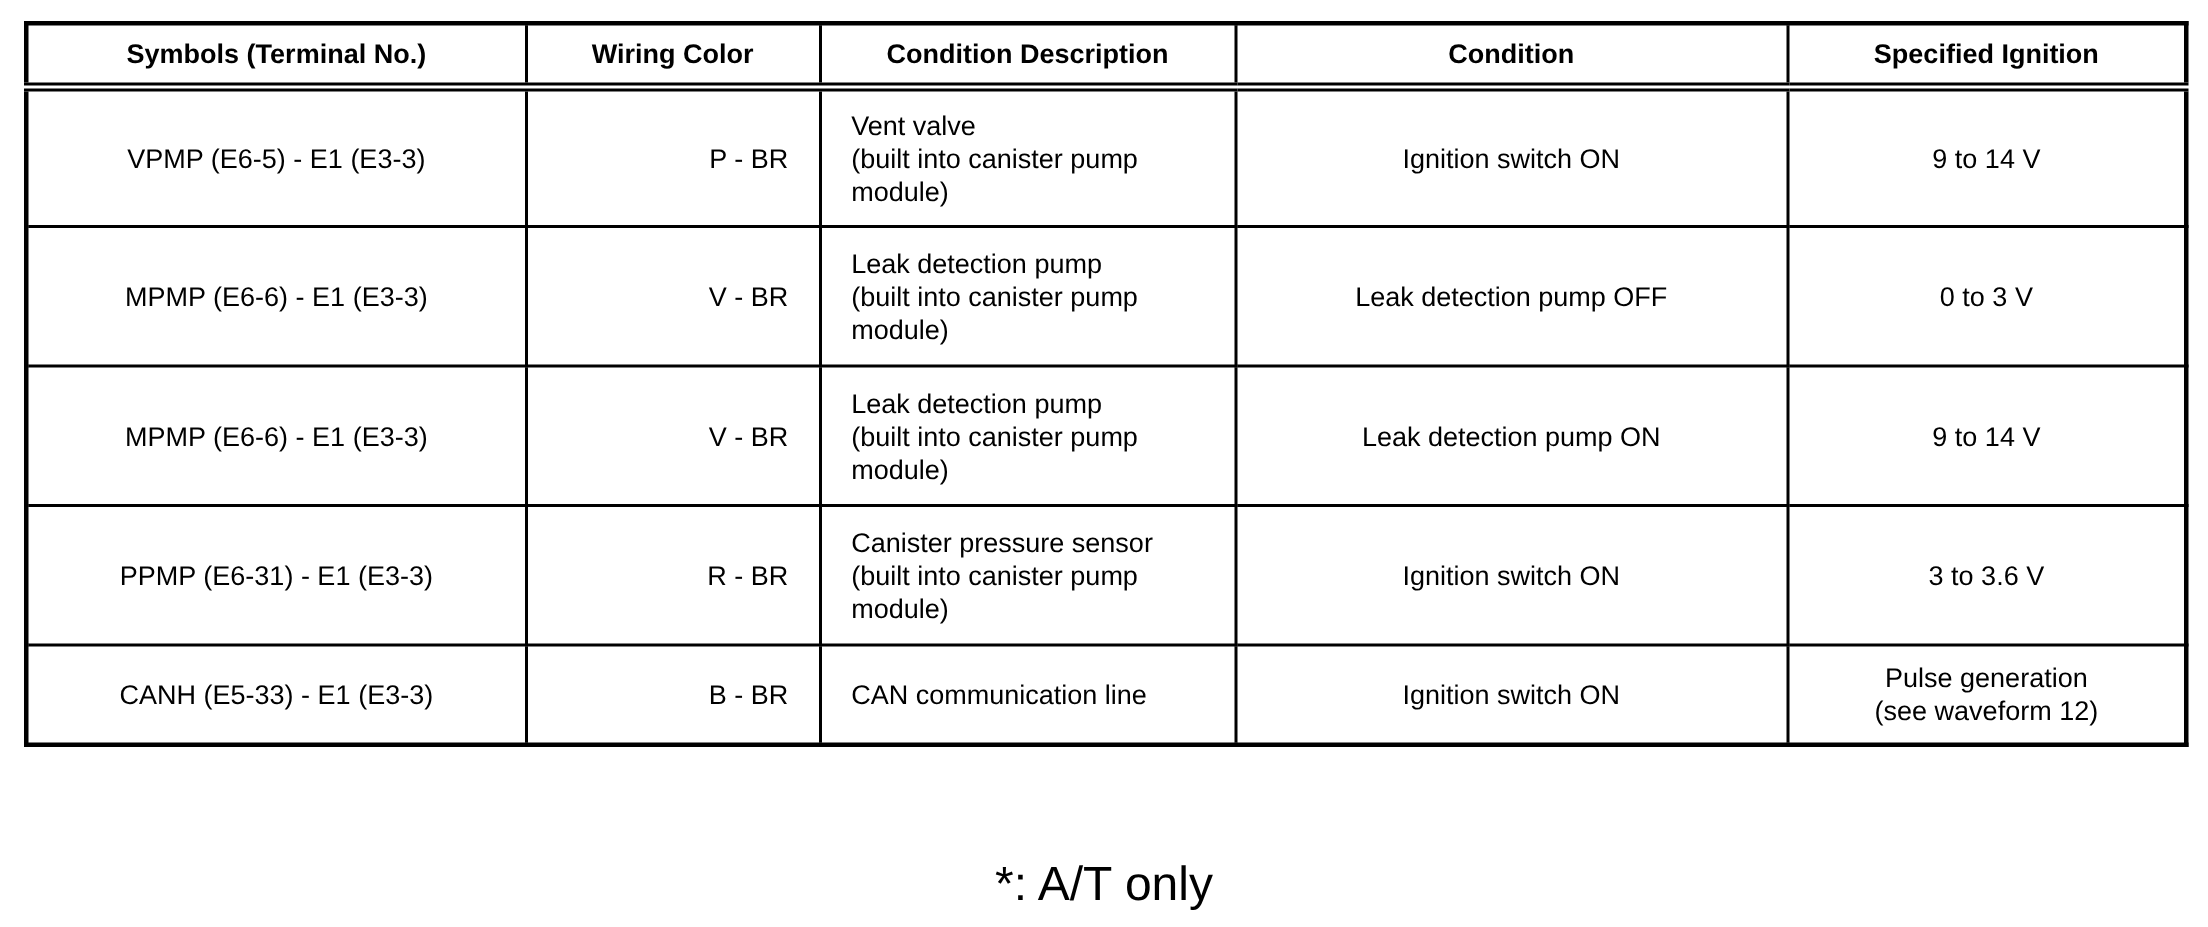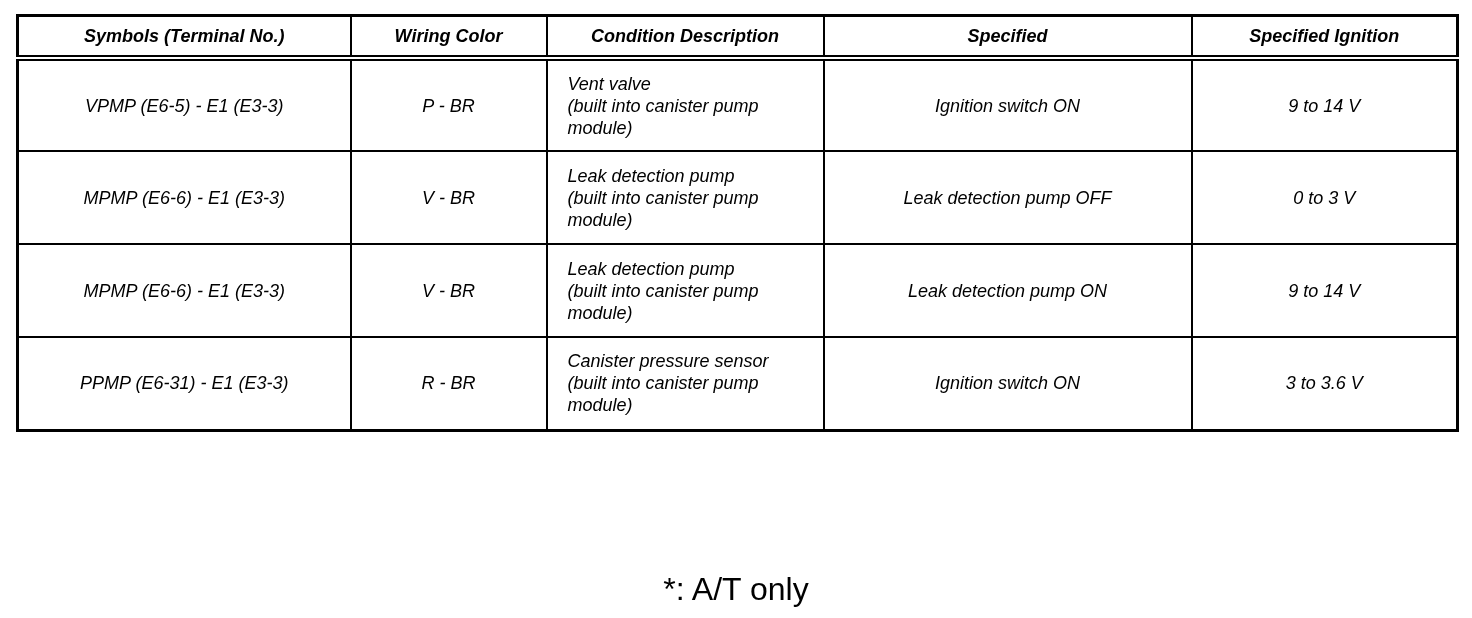--- a/index.html
+++ b/index.html
@@ -22,21 +22,20 @@
     position: absolute;
     left: 16px;
     top: 14px;
     width: 1440px;
     border-collapse: collapse;
     table-layout: fixed;
     background: #ffffff;
   }
   table.spec-table, table.spec-table th, table.spec-table td {
     border: 2px solid #000000;
-    font-style: italic;
   }
   table.spec-table {
     border: 3px solid #000000;
   }
   table.spec-table th {
     font-size: 18px;
     font-weight: bold;
     text-align: center;
     height: 34px;
     padding: 2px 6px;
@@ -47,21 +46,21 @@
     font-size: 18px;
     line-height: 22px;
     vertical-align: middle;
     padding: 6px 20px;
     white-space: pre-line;
     background: #ffffff;
     border-radius: 25px;
   }
   
   td.col-symbols { text-align: center; padding-left: 12px; }
-  td.col-wiring_color { text-align: center; }
+  td.col-wiring_color { text-align: right; }
   td.col-terminal_description { text-align: left; padding-left: 9px; padding-right: 4px; }
   td.col-condition { text-align: center; padding-left: 12px; }
   td.col-specified_condition { text-align: center; }
   
   tbody tr:nth-child(-n+4) { height: 93px; }
   tbody tr:nth-child(n+5)  { height: 66px; }
   .footnote {
     position: absolute;
     left: 16px;
     top: 574px;
@@ -83,21 +82,21 @@
       <col style="width:196px">
       <col style="width:277px">
       <col style="width:368px">
       <col style="width:266px">
     </colgroup>
     <thead>
       <tr>
         <th>Symbols (Terminal No.)</th>
         <th>Wiring Color</th>
         <th>Condition Description</th>
-        <th>Specified</th>
+        <th>Condition</th>
         <th>Specified Ignition</th>
       </tr>
     </thead>
     <tbody>
         <tr>
           <td class="col-symbols">VPMP (E6-5) - E1 (E3-3)</td>
           <td class="col-wiring_color">P - BR</td>
           <td class="col-terminal_description">Vent valve
 (built into canister pump module)</td>
           <td class="col-condition">Ignition switch ON</td>
@@ -120,18 +119,26 @@
           <td class="col-specified_condition">9 to 14 V</td>
         </tr>
         <tr>
           <td class="col-symbols">PPMP (E6-31) - E1 (E3-3)</td>
           <td class="col-wiring_color">R - BR</td>
           <td class="col-terminal_description">Canister pressure sensor
 (built into canister pump module)</td>
           <td class="col-condition">Ignition switch ON</td>
           <td class="col-specified_condition">3 to 3.6 V</td>
         </tr>
+        <tr>
+          <td class="col-symbols">CANH (E5-33) - E1 (E3-3)</td>
+          <td class="col-wiring_color">B - BR</td>
+          <td class="col-terminal_description">CAN communication line</td>
+          <td class="col-condition">Ignition switch ON</td>
+          <td class="col-specified_condition">Pulse generation
+(see waveform 12)</td>
+        </tr>
       </tbody>
   </table>
 
   <div class="footnote">*: A/T only</div>
 
 </div>
 
 </body></html>

